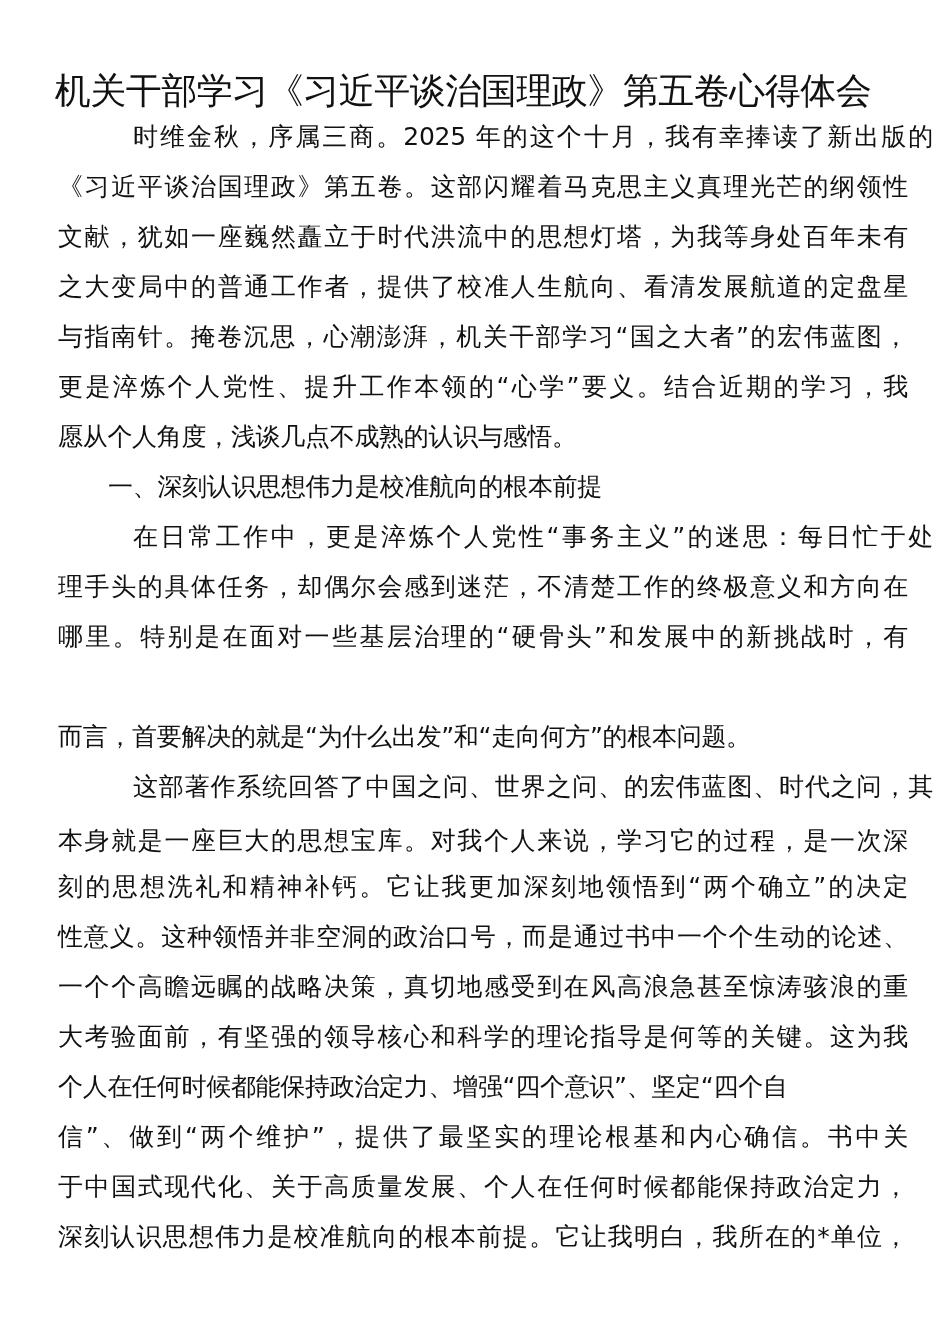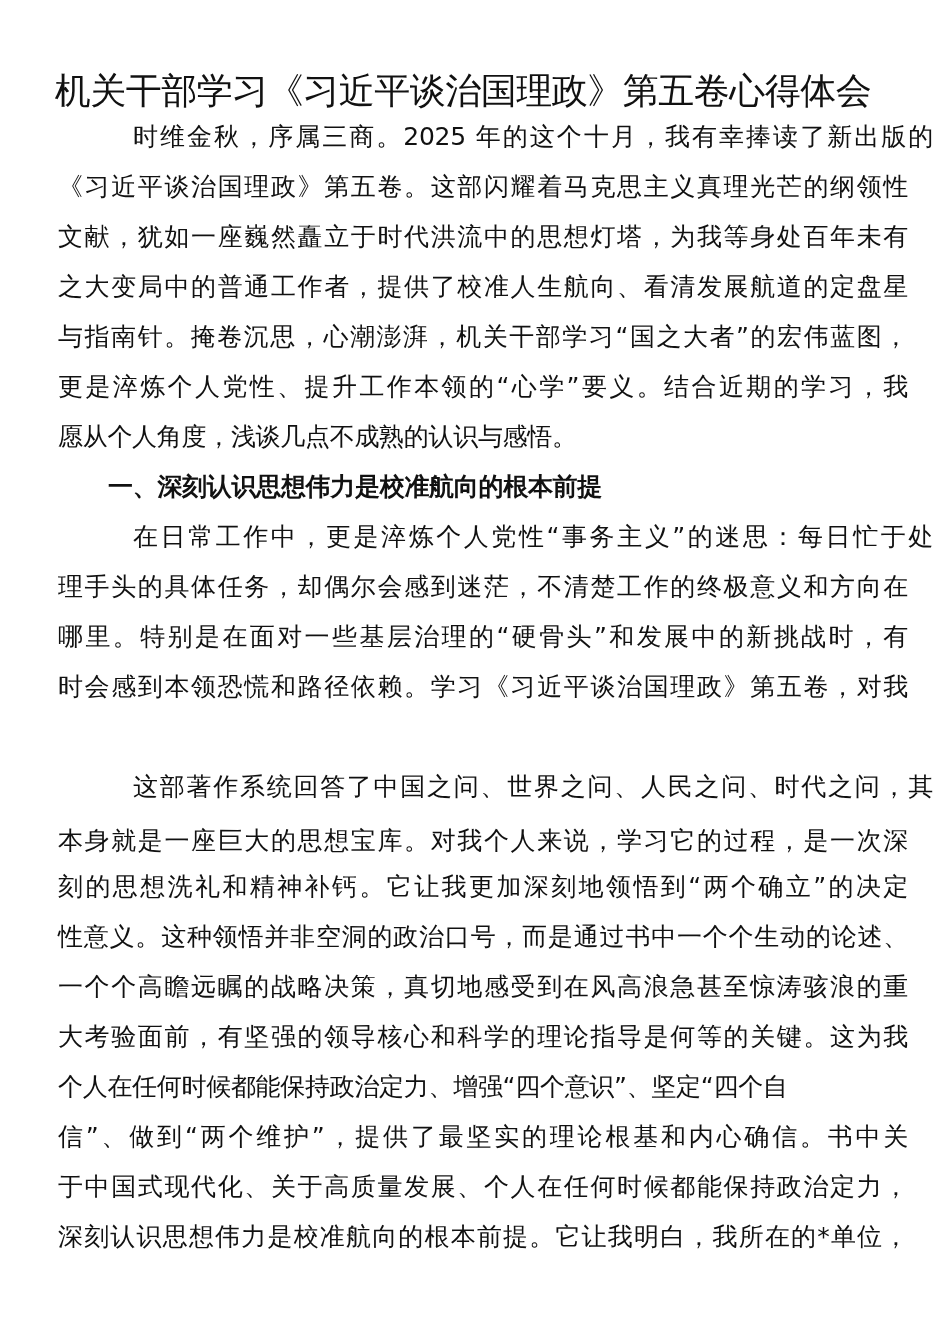--- a/index.html
+++ b/index.html
@@ -42,21 +42,21 @@
     line-height: 40px;
     font-size: 25px;
     white-space: nowrap;
     color: #111111;
     text-align: justify;
     text-align-last: justify;
     letter-spacing: -0.3px;
   }
   .line.indent { left: 108px; width: 800px; margin-left: 25px; }
   .line.last { text-align-last: left; }
-  .line.heading { left: 108px; width: auto; text-align-last: left; font-weight: bold; }
+  .line.heading { left: 108px; width: auto; text-align-last: left; }
 </style>
 </head>
 <body>
 
 <div class="page">
 
   <div class="title">机关干部学习《习近平谈治国理政》第五卷心得体会</div>
 
   <div class="line indent" style="top:117px">时维金秋，序属三商。2025 年的这个十月，我有幸捧读了新出版的</div>
   <div class="line" style="top:167px">《习近平谈治国理政》第五卷。这部闪耀着马克思主义真理光芒的纲领性</div>
@@ -64,23 +64,23 @@
   <div class="line" style="top:267px">之大变局中的普通工作者，提供了校准人生航向、看清发展航道的定盘星</div>
   <div class="line" style="top:317px">与指南针。掩卷沉思，心潮澎湃，机关干部学习“国之大者”的宏伟蓝图，</div>
   <div class="line" style="top:367px">更是淬炼个人党性、提升工作本领的“心学”要义。结合近期的学习，我</div>
   <div class="line last" style="top:417px">愿从个人角度，浅谈几点不成熟的认识与感悟。</div>
 
   <div class="line heading" style="top:467px">一、深刻认识思想伟力是校准航向的根本前提</div>
 
   <div class="line indent" style="top:517px">在日常工作中，更是淬炼个人党性“事务主义”的迷思：每日忙于处</div>
   <div class="line" style="top:567px">理手头的具体任务，却偶尔会感到迷茫，不清楚工作的终极意义和方向在</div>
   <div class="line" style="top:617px">哪里。特别是在面对一些基层治理的“硬骨头”和发展中的新挑战时，有</div>
-  <div class="line" style="top:667px">时会感到本领恐慌和路径依赖。学习《习近平谈治国理政》第五卷，对我</div>
+  <div class="line last" style="top:717px">而言，首要解决的就是“为什么出发”和“走向何方”的根本问题。</div>
 
-  <div class="line indent" style="top:767px">这部著作系统回答了中国之问、世界之问、人民之问、时代之问，其</div>
+  <div class="line indent" style="top:767px">这部著作系统回答了中国之问、世界之问、的宏伟蓝图、时代之问，其</div>
   <div class="line" style="top:821px">本身就是一座巨大的思想宝库。对我个人来说，学习它的过程，是一次深</div>
   <div class="line" style="top:867px">刻的思想洗礼和精神补钙。它让我更加深刻地领悟到“两个确立”的决定</div>
   <div class="line" style="top:917px">性意义。这种领悟并非空洞的政治口号，而是通过书中一个个生动的论述、</div>
   <div class="line" style="top:967px">一个个高瞻远瞩的战略决策，真切地感受到在风高浪急甚至惊涛骇浪的重</div>
   <div class="line" style="top:1017px">大考验面前，有坚强的领导核心和科学的理论指导是何等的关键。这为我</div>
   <div class="line last" style="top:1067px">个人在任何时候都能保持政治定力、增强“四个意识”、坚定“四个自</div>
   <div class="line" style="top:1117px">信”、做到“两个维护”，提供了最坚实的理论根基和内心确信。书中关</div>
   <div class="line" style="top:1167px">于中国式现代化、关于高质量发展、个人在任何时候都能保持政治定力，</div>
   <div class="line" style="top:1217px">深刻认识思想伟力是校准航向的根本前提。它让我明白，我所在的*单位，</div>
 

